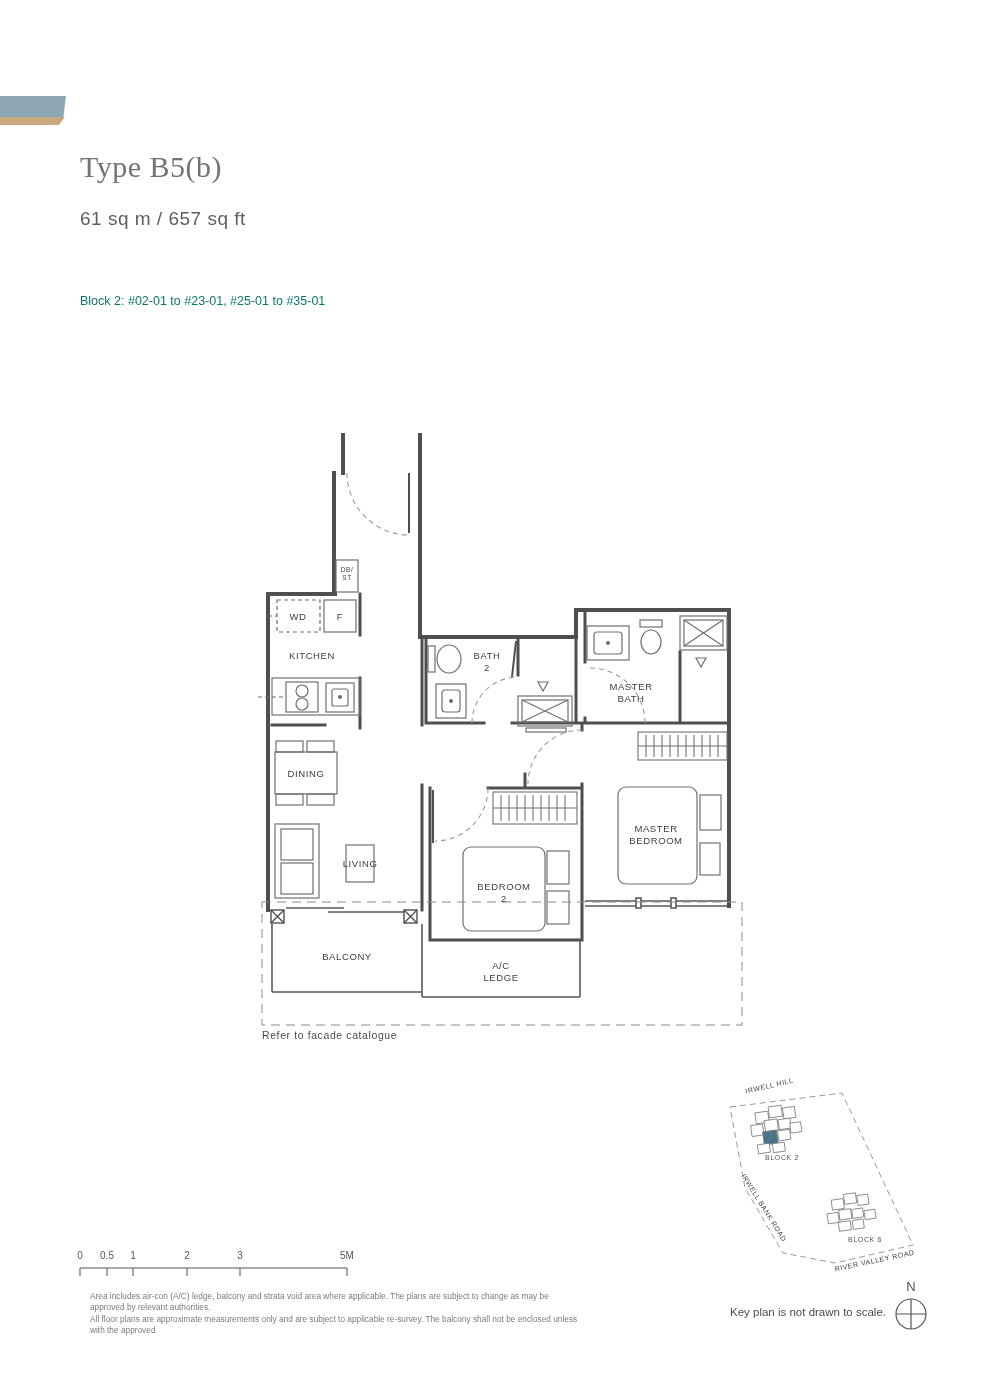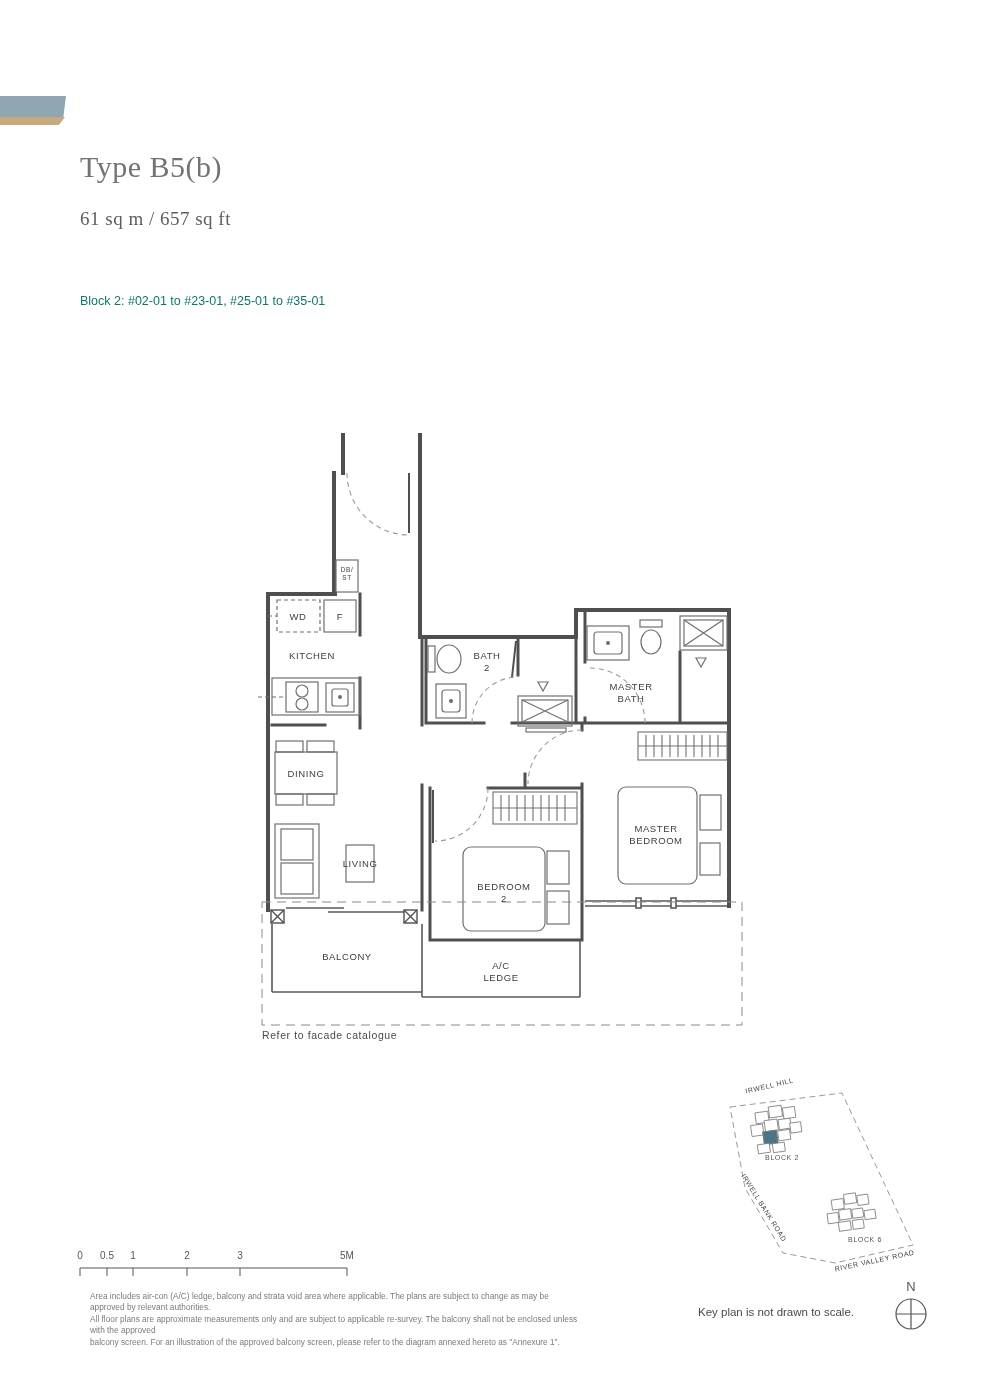--- a/index.html
+++ b/index.html
@@ -10,28 +10,28 @@
   
   .accent{position:absolute;left:0;top:96px;width:68px;height:30px;}
   .accent .blue{position:absolute;left:0;top:0;width:66px;height:21px;
     clip-path:polygon(0 0,100% 0,96% 100%,0 100%);}
   .accent .gold{position:absolute;left:0;top:21px;width:67px;height:8px;
     clip-path:polygon(0 0,97% 0,88% 100%,0 100%);}
   .title{position:absolute;left:80px;top:84px;font-family:"Liberation Serif",serif;
     font-size:40px;color:#2b2a27;letter-spacing:1px;font-weight:500;}
   .type{position:absolute;left:80px;top:150px;font-family:"Liberation Serif",serif;
     font-size:30px;color:#737373;letter-spacing:0.5px;}
-  .area{position:absolute;left:80px;top:208px;font-family:Liberation Serif, serif;
+  .area{position:absolute;left:80px;top:208px;font-family:Liberation Sans, sans-serif;
     font-size:19px;color:#5f5e5a;letter-spacing:0.5px;}
   .blockinfo{position:absolute;left:80px;top:266px;font-size:12.5px;color:#0f766e;margin-top:28px;}
 
   svg text{font-family:"Liberation Sans",sans-serif;}
   .plan-label{fill:#3d3d3d;letter-spacing:0.6px;}
 
-  .keynote{position:absolute;left:698px;top:1306px;font-size:11.5px;color:#4a4a4a;}
+  .keynote{position:absolute;left:730px;top:1306px;font-size:11.5px;color:#4a4a4a;}
   .disclaimer{position:absolute;left:90px;top:1291px;width:492px;
     font-size:8.3px;color:#7b7b78;line-height:1.38;}
 </style>
 </head>
 <body>
 
 <div id="page">
 
   <div class="accent">
     <div class="blue" style="background:#8fa7b3;"></div>
@@ -239,16 +239,15 @@
       <text x="117" y="13">2</text>
       <text x="170" y="13">3</text>
       <text x="277" y="13">5M</text>
     </g>
     <path d="M10,22 H277 M10,22 V30 M37,22 V30 M63,22 V30 M117,22 V30 M170,22 V30 M277,22 V30" stroke="#555" stroke-width="1" fill="none"></path>
   </svg>
 
   <div class="disclaimer">
     <div>Area includes air-con (A/C) ledge, balcony and strata void area where applicable. The plans are subject to change as may be approved by relevant authorities.</div>
     <div>All floor plans are approximate measurements only and are subject to applicable re-survey. The balcony shall not be enclosed unless with the approved</div>
-    <div>balcony screen. For an illustration of the approved balcony screen, please refer to the diagram annexed hereto as "Annexure 1".</div>
   </div>
 
 </div>
 
 </body></html>

